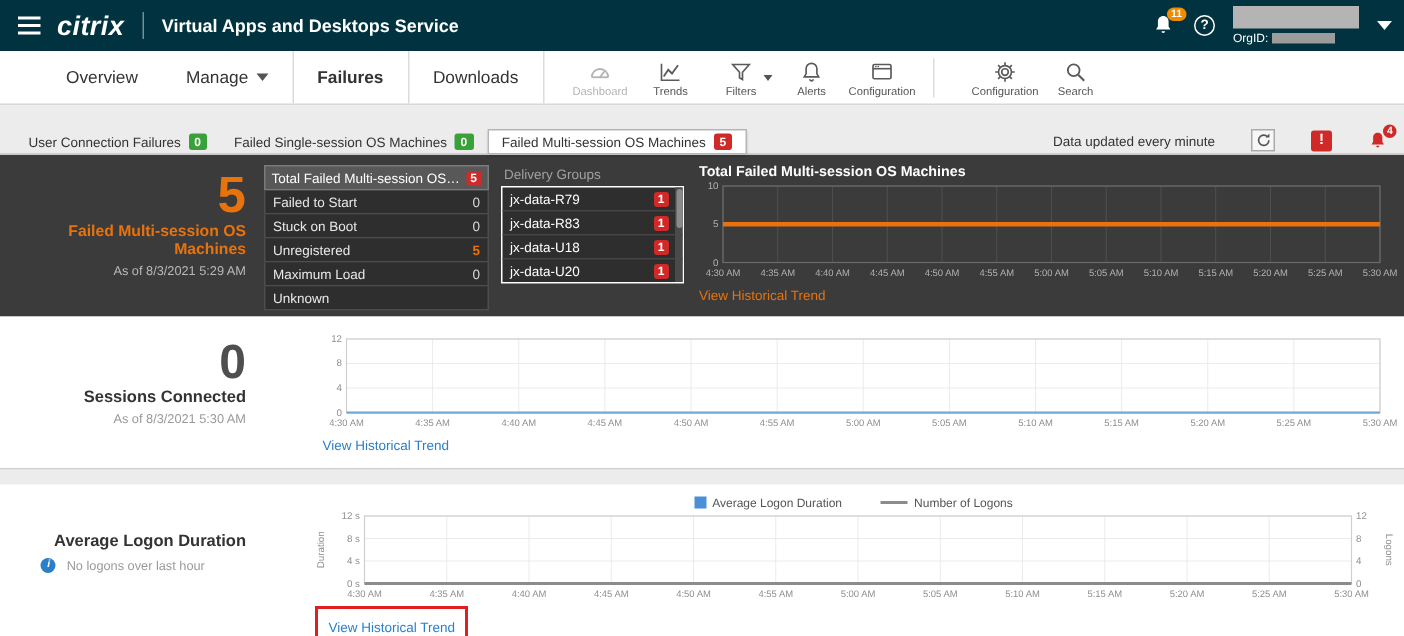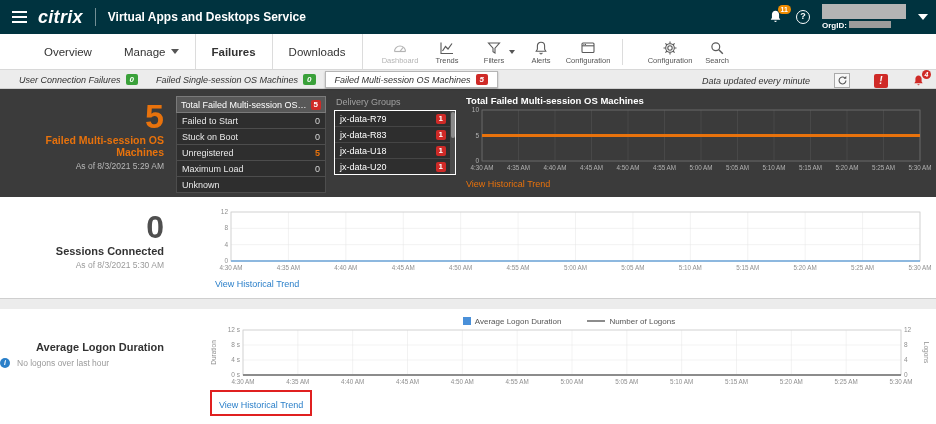--- a/index.html
+++ b/index.html
@@ -16,21 +16,21 @@
   .tb-divider { width:1px; height:18px; background:rgba(255,255,255,.45); margin:0 12px; }
   .tb-title { color:#fff; font-size:12px;font-weight:bold; }
   .tb-right { margin-left:auto; display:flex; align-items:center; gap:12px; padding-right:8px; }
   .tb-bell { position:relative; width:16px; height:16px; cursor:pointer; }
   .tb-badge { position:absolute; top:-4px; right:-7px; background:#f08c00; color:#fff; font-size:7px;
               line-height:9px; padding:0 3px; border-radius:5px; font-weight:bold; }
   .tb-help { width:14px; height:14px; border:1.5px solid #fff; border-radius:50%; color:#fff;
              font-size:9px; line-height:11px; text-align:center; font-weight:bold; cursor:pointer; }
   .org-cluster { display:flex; flex-direction:column; align-items:flex-start; gap:2px; }
   .org-redact { width:84px; height:15px; background:#b4b4b4; }
-  .org-line { display:flex; gap:2px; color:#fff; font-size:8px;font-weight:bold; }
+  .org-line { display:flex; align-items:center; gap:2px; color:#fff; font-size:8px; }
   .org-redact-sm { width:42px; height:7px; background:#9c9c9c; }
   .tb-chevron { width:0; height:0; border-left:5px solid transparent; border-right:5px solid transparent;
                 border-top:6px solid #fff; cursor:pointer; }
 
   
   .navbar { height:36px; background:#fff; border-bottom:1px solid #d8d8d8; display:flex;
             align-items:center; padding-left:28px; }
   .tabs { display:flex; height:100%; align-items:center; }
   .tab { padding:0 16px; font-size:11.5px; color:#333; height:100%; display:flex; align-items:center;
          gap:5px; cursor:pointer; white-space:nowrap; }
@@ -46,21 +46,21 @@
   .ticon { height:16px; display:flex; justify-content:center; align-items:center; position:relative; }
   .iglyph { display:inline-flex; }
   .tlabel { font-size:7.5px; color:#555; display:block; }
   .tchev { display:none; width:0; height:0; border-left:3px solid transparent; border-right:3px solid transparent;
            border-top:4px solid #555; position:absolute; right:3px; bottom:2px; }
   .tool.has-chevron .tchev { display:block; }
   .tools-sep { width:1px; height:26px; background:#dcdcdc; margin:0 10px; }
 
   
   .chipbar { height:19px; background:#ececec; border-bottom:1px solid #d0d0d0; display:flex;
-             align-items:flex-end; padding:0 10px; font-size:9px; position:relative; z-index:3;font-style:italic; }
+             align-items:flex-start; padding:16px 10px; font-size:9px; position:relative; z-index:3; }
   .chip { display:flex; align-items:center; gap:5px; padding:2px 9px; color:#333; cursor:pointer;
           white-space:nowrap; }
   .chip.selected { background:#fff; border:1px solid #b5b5b5; box-shadow:0 1px 2px rgba(0,0,0,.25); }
   .cbadge { color:#fff; font-size:8px; line-height:10px; padding:0.5px 4px; border-radius:2px; font-weight:bold; }
   .cbadge.ok { background:#3aa13a; }
   .cbadge.error { background:#cf2a27; }
   .chip-right { margin-left:auto; display:flex; align-items:center; gap:24px; }
   .updated-text { color:#333; font-size:9px; }
   .refresh-btn { width:16px; height:15px; border:1px solid #aaa; background:#f7f7f7; display:flex;
                  align-items:center; justify-content:center; cursor:pointer; }
@@ -108,21 +108,21 @@
   .sp-title { font-size:11px; font-weight:bold; color:#333; margin-top:2px; }
   .sp-asof { font-size:8.5px; color:#9a9a9a; margin-top:3px; }
   .sp-main { flex:1; margin:12px 8px 0 45px; min-width:0; }
   .chart1 { height:64px; width:100%; }
   .sp-link { display:inline-block; color:#2a7fc9; font-size:9px; margin-top:2px; cursor:pointer; }
 
   
   .logon-panel { height:115px; margin-top:10px; background:#fff; display:flex; }
   .lp-summary { width:170px; flex:none; text-align:right; padding:32px 6px 0 0; }
   .lp-title { font-size:11px; font-weight:bold; color:#333; }
-  .lp-note { display:flex; justify-content:flex-start; align-items:center; gap:7px; margin-top:5px;
+  .lp-note { display:flex; justify-content:center; align-items:center; gap:7px; margin-top:5px;
              font-size:8.5px; color:#9a9a9a; }
   .info-icon { width:10px; height:10px; background:#2a7fc9; color:#fff; border-radius:50%; font-size:7px;
                line-height:10px; text-align:center; font-style:italic; font-weight:bold; flex:none; }
   .lp-main { flex:1; margin:6px 8px 0 40px; min-width:0; }
   .legend { display:flex; justify-content:center; align-items:center; gap:26px; font-size:8px;
             color:#555; height:12px; }
   .lg-item { display:flex; align-items:center; gap:4px; }
   .lg-square { width:8px; height:8px; background:#4a90d9; }
   .lg-line { width:18px; border-top:2px solid #8c8c8c; }
   .chart2 { height:60px; width:100%; }

